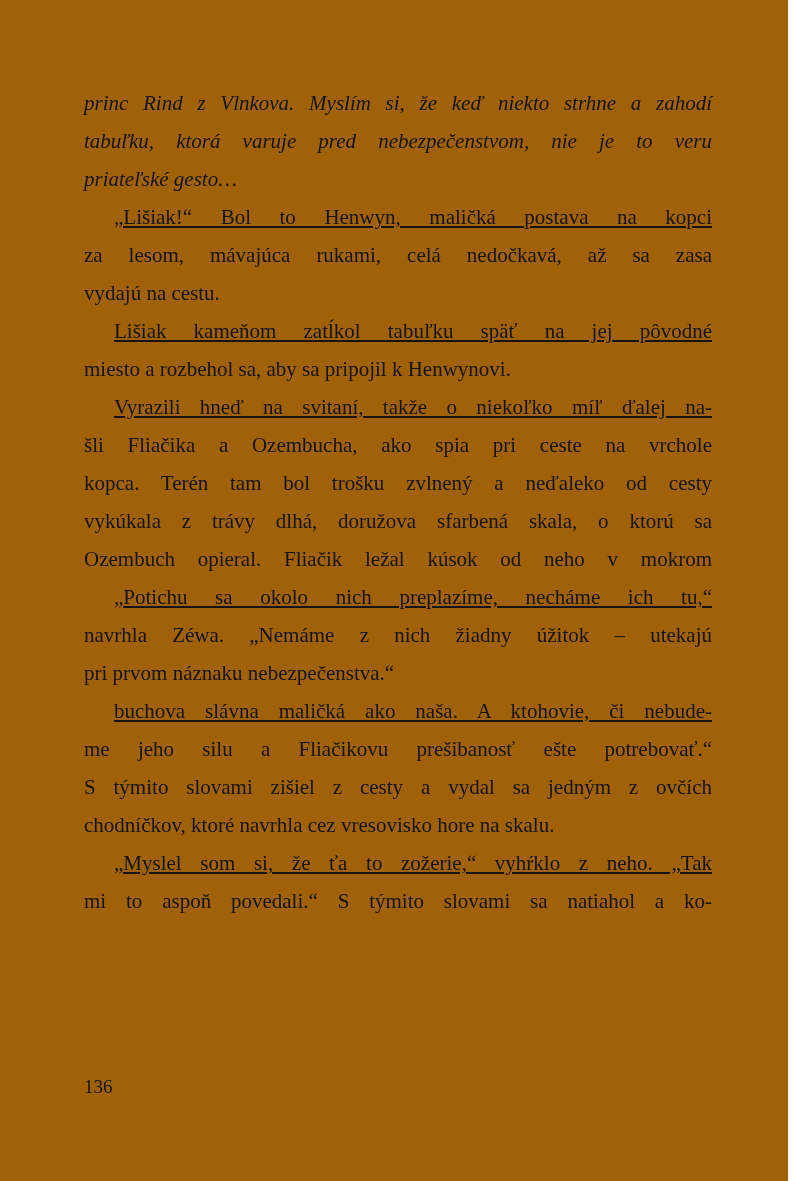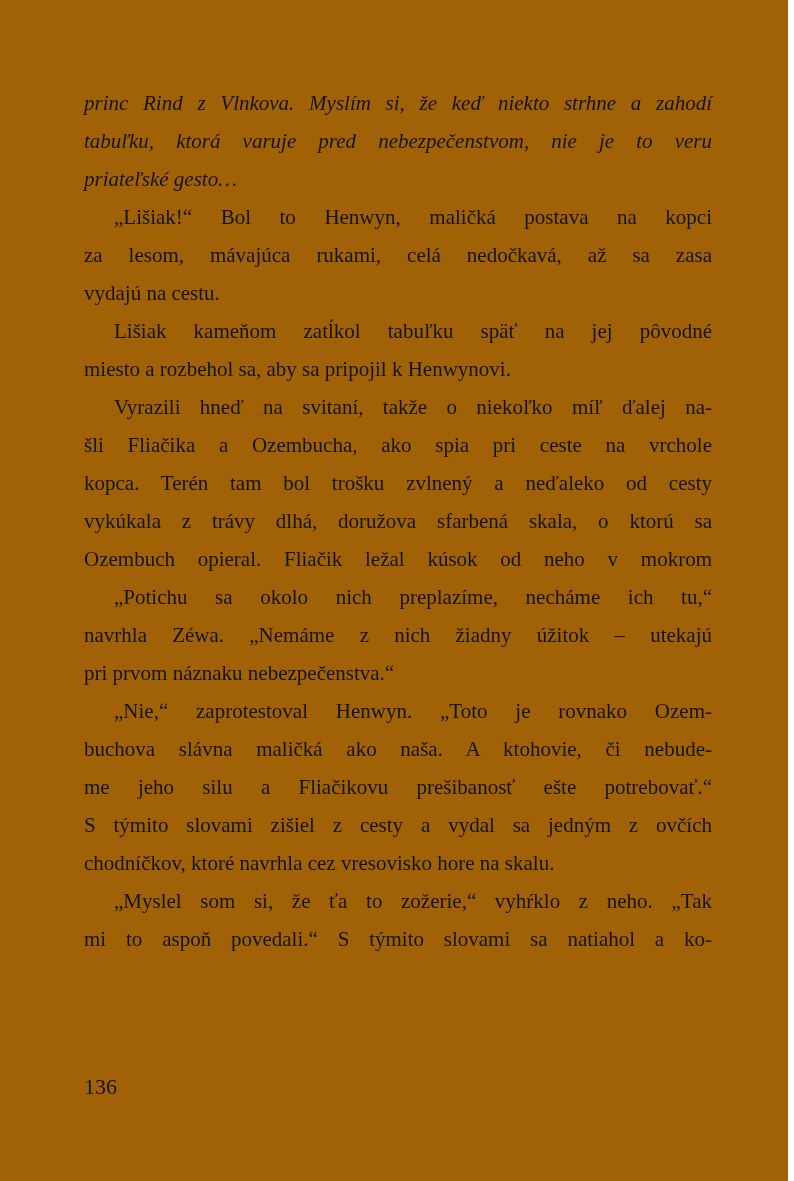--- a/index.html
+++ b/index.html
@@ -26,35 +26,36 @@
   }
   .para {
     margin: 0;
     padding: 0;
   }
   .para.italic {
     font-style: italic;
   }
   .para.indent .line:first-child {
     text-indent: 30px;
+    text-decoration: underline;
   }
   .line {
     display: block;
     white-space: nowrap;
   }
   .line.just {
     white-space: normal;
     text-align: justify;
     text-align-last: justify;
   }
   .page-number {
     position: absolute;
     left: 84px;
     top: 1074px;
-    font-size: 22px;
+    font-size: 19px;
     line-height: 26px;
     color: #141414;
   }
 </style>
 </head>
 <body>
 
 <div class="page">
   <div class="text-block">
 
@@ -83,21 +84,20 @@
       <span class="line just">Ozembuch opieral. Fliačik ležal kúsok od neho v mokrom</span>
     </p>
 
     <p class="para indent">
       <span class="line just">„Potichu sa okolo nich preplazíme, necháme ich tu,“</span>
       <span class="line just">navrhla Zéwa. „Nemáme z nich žiadny úžitok – utekajú</span>
       <span class="line">pri prvom náznaku nebezpečenstva.“</span>
     </p>
 
     <p class="para indent">
-      <span class="line just">„Nie,“ zaprotestoval Henwyn. „Toto je rovnako Ozem-</span>
       <span class="line just">buchova slávna maličká ako naša. A ktohovie, či nebude-</span>
       <span class="line just">me jeho silu a Fliačikovu prešibanosť ešte potrebovať.“</span>
       <span class="line just">S týmito slovami zišiel z cesty a vydal sa jedným z ovčích</span>
       <span class="line">chodníčkov, ktoré navrhla cez vresovisko hore na skalu.</span>
     </p>
 
 
     <p class="para indent">
       <span class="line just">„Myslel som si, že ťa to zožerie,“ vyhŕklo z neho. „Tak</span>
       <span class="line just">mi to aspoň povedali.“ S týmito slovami sa natiahol a ko-</span>

